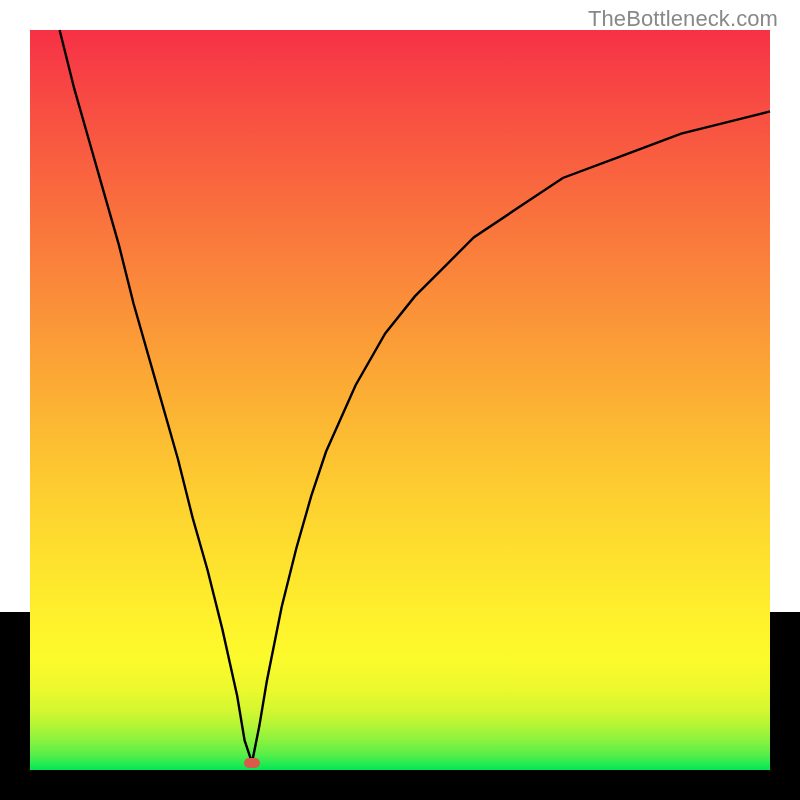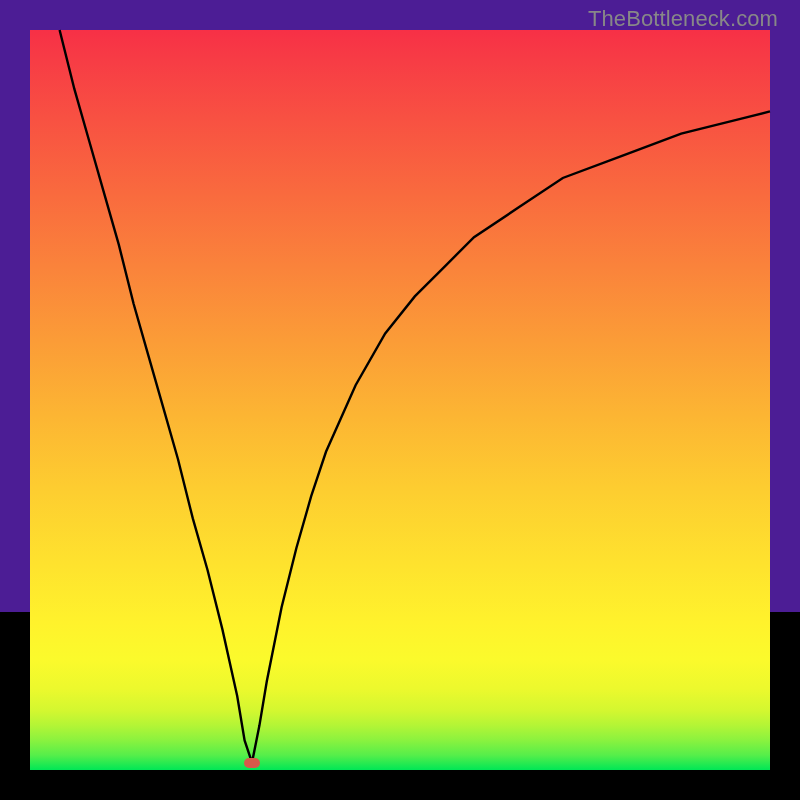--- a/index.html
+++ b/index.html
@@ -8,21 +8,21 @@
     width: 800px;
     height: 800px;
     background: #000;
     font-family: Arial, Helvetica, sans-serif;
     overflow: hidden;
   }
   .outer {
     position: relative;
     width: 800px;
     height: 612px;
-    background: #4c1d95;
+    background: #ffffff;
   }
   .plot {
     position: absolute;
     left: 30px;
     top: 30px;
     width: 740px;
     height: 740px;
     
     background: linear-gradient(
       to top,

